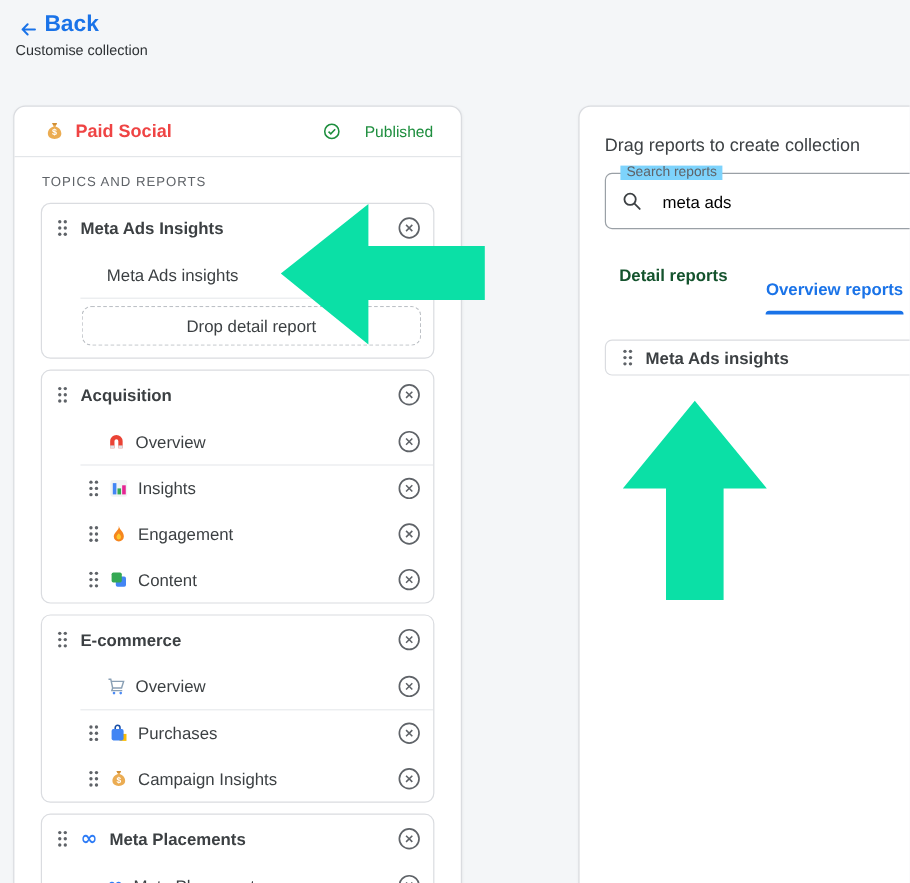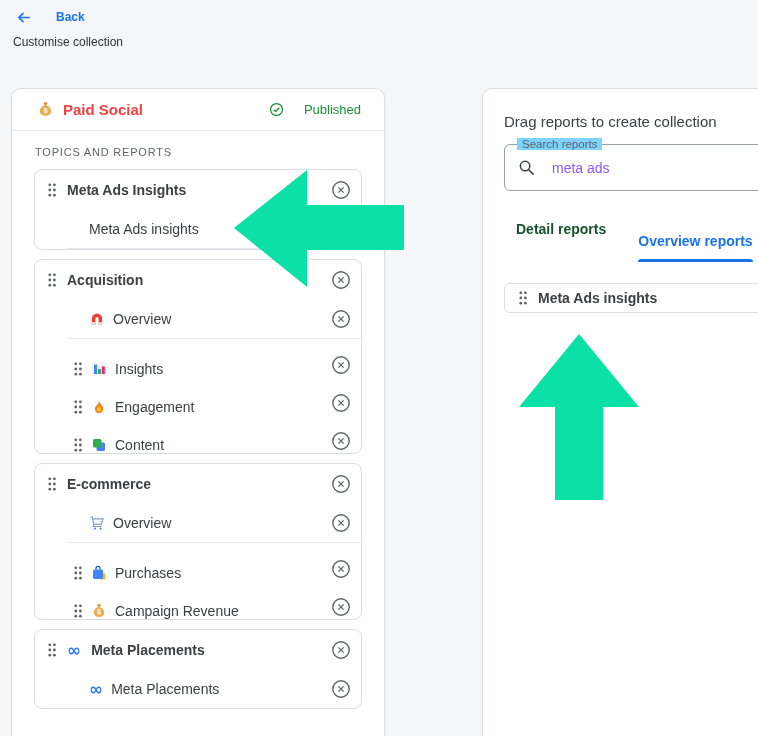--- a/index.html
+++ b/index.html
@@ -6,22 +6,22 @@
   html,body { width:758px; height:736px; overflow:hidden; }
   body {
     font-family:"Liberation Sans", sans-serif;
     background:#f4f6f8;
     color:#202124;
     position:relative;
   }
   
   .back-link {
     position:absolute; left:16px; top:10px;
-    display:flex; align-items:flex-start; gap:25px;
-    color:#1a73e8; font-size:12px; font-weight:700; cursor:pointer;
+    display:flex; align-items:flex-end; gap:6px;
+    color:#1a73e8; font-size:19px; font-weight:700; cursor:pointer;
   }
   .back-link svg { width:15px; height:15px; }
   .page-title {
     position:absolute; left:13px; top:35px;
     font-size:12px; font-weight:400; color:#2d3134;
   }
   
   .card {
     position:absolute; top:88px; background:#fff;
     border:1px solid #dadce0; border-radius:10px;
@@ -45,21 +45,21 @@
     color:#5f6368; letter-spacing:.8px;
   }
   .topics { padding:0 22px; }
   .topic {
     border:1px solid #dadce0; border-radius:8px; background:#fff;
     margin-bottom:9px; overflow:hidden;
   }
   .topic-header { height:40px; display:flex; align-items:center; padding:0 8px 0 12px; }
   .topic-header .t-name { font-size:14px; font-weight:600; color:#3c4043; margin-left:10px; }
   .row { height:38px; display:flex; align-items:center; padding:0 8px 0 54px; }
-  .row.detail { padding-left:38px;align-items:flex-end; }
+  .row.detail { padding-left:38px; }
   .row .handle { margin-right:8px; }
   .r-icon { width:16px; height:16px; margin-right:8px; flex:0 0 auto; display:inline-flex; }
   .r-icon svg { width:16px; height:16px; }
   .r-name { font-size:14px; color:#3c4043; }
   .handle { width:10px; height:16px; display:inline-flex; cursor:grab; flex:0 0 auto; }
   .remove {
     margin-left:auto; width:24px; height:24px; border:none; background:none;
     display:flex; align-items:center; justify-content:center; cursor:pointer; flex:0 0 auto;
   }
   .remove svg { width:22px; height:22px; }
@@ -78,21 +78,21 @@
   .search-field {
     position:relative; margin-top:14px; width:400px; height:47px;
     border:1px solid #9aa0a6; border-radius:6px; background:#fff;
   }
   .search-field .float-label {
     position:absolute; top:-7px; left:12px; background:#7dd3fc; padding:0 5px;
     font-size:11.5px; color:#5f6368;
   }
   .search-inner { display:flex; align-items:center; height:100%; padding-left:13px; }
   .search-inner svg { width:17px; height:17px; }
-  .search-value { margin-left:17px; font-size:14px; color:#8b5cf6; }
+  .search-value { margin-left:17px; font-size:14px; color:#000000; }
   .tabs { display:flex; gap:32px; margin:30px 0 0 12px; }
   .tab { position:relative; font-size:14px; font-weight:600; color:#14532d;
          padding-bottom:13px; cursor:pointer; }
   .tab.active { color:#1a73e8;margin-top:12px; }
   .tab .ink { position:absolute; left:0; right:0; bottom:0; height:3px;
               background:#1a73e8; border-radius:3px 3px 0 0; }
   .result-item {
     margin-top:21px; width:400px; height:30px;
     border:1px solid #dadce0; border-radius:6px; background:#fff;
     display:flex; align-items:center; padding-left:13px; cursor:grab;
@@ -161,20 +161,23 @@
       <div class="row">
         <span class="r-name">Meta Ads insights</span>
         <button class="remove">
             <svg viewBox="0 0 22 22" fill="none" stroke="#5f6368">
               <circle cx="11" cy="11" r="8.2" stroke-width="1.4"></circle>
               <path d="M8.4 8.4l5.2 5.2M13.6 8.4l-5.2 5.2" stroke-width="1.3"></path>
             </svg>
           </button>
       </div>
       <div class="divider"></div>
+      <div class="dropzone">
+        <span>Drop detail report</span>
+      </div>
     </div>
 
     <div class="topic">
       <div class="topic-header">
         <span class="handle">
             <svg viewBox="0 0 10 16">
               <g fill="#5f6368">
                 <circle cx="2.8" cy="2.8" r="1.4"></circle>
                 <circle cx="7.4" cy="2.8" r="1.4"></circle>
                 <circle cx="2.8" cy="8" r="1.4"></circle>
@@ -375,21 +378,21 @@
               </g>
             </svg>
           </span>
         <span class="r-icon">
             <svg viewBox="0 0 16 16">
               <path d="M6.1 1.5h3.8L8.7 4.1c2.7.7 4.6 2.9 4.6 5.6 0 2.7-2.2 4.2-5.3 4.2S2.7 12.4 2.7 9.7c0-2.7 1.9-4.9 4.6-5.6L6.1 1.5z" fill="#ebac52"></path>
               <path d="M6.1 1.5h3.8l-.8 1.7H6.9z" fill="#d18f35"></path>
               <text x="8" y="11.2" font-size="7" font-weight="bold" fill="#fff" text-anchor="middle">$</text>
             </svg>
           </span>
-        <span class="r-name">Campaign Revenue</span>
+        <span class="r-name">Campaign Insights</span>
         <button class="remove">
             <svg viewBox="0 0 22 22" fill="none" stroke="#5f6368">
               <circle cx="11" cy="11" r="8.2" stroke-width="1.4"></circle>
               <path d="M8.4 8.4l5.2 5.2M13.6 8.4l-5.2 5.2" stroke-width="1.3"></path>
             </svg>
           </button>
       </div>
     </div>
 
     <div class="topic">

